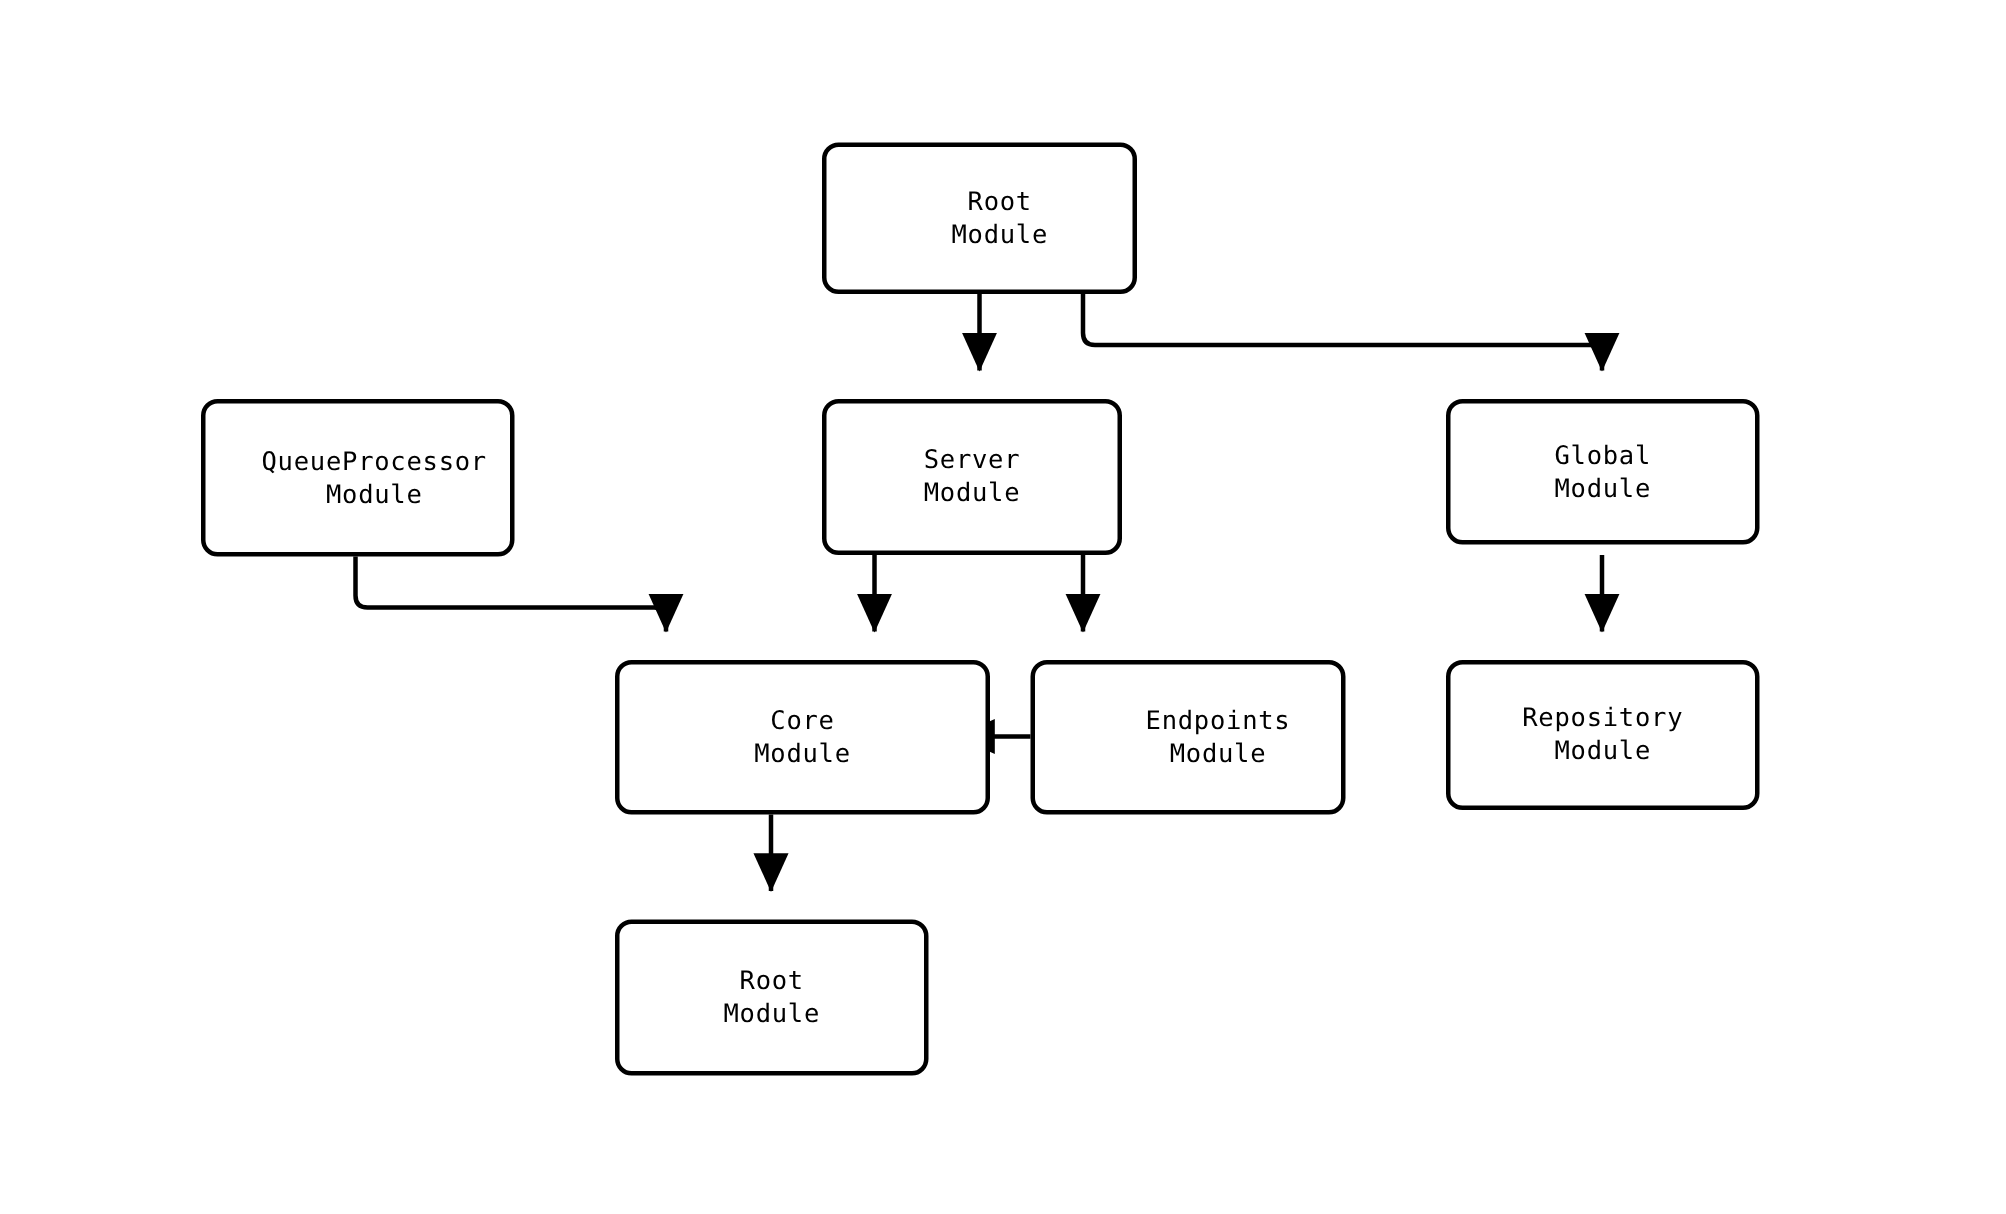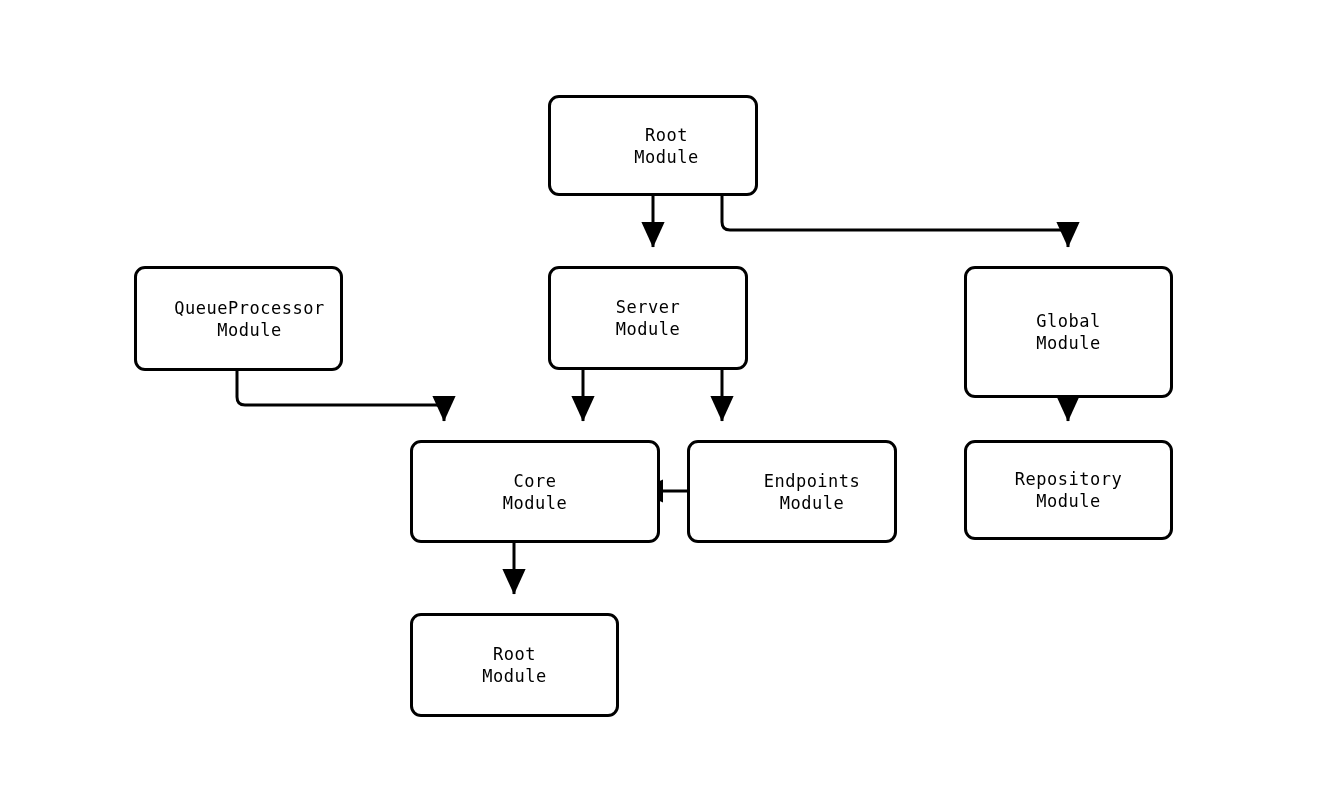--- a/index.html
+++ b/index.html
@@ -80,21 +80,21 @@
   <div class="node" style="left: 134px; top: 266px; width: 209px; height: 105px; padding-left: 22px;">
     <span class="node-label">QueueProcessor</span>
     <span class="node-label">Module</span>
   </div>
 
   <div class="node" style="left: 548px; top: 266px; width: 200px; height: 104px;">
     <span class="node-label">Server</span>
     <span class="node-label">Module</span>
   </div>
 
-  <div class="node" style="left: 964px; top: 266px; width: 209px; height: 132px;">
+  <div class="node" style="left: 964px; top: 266px; width: 209px; height: 97px;">
     <span class="node-label">Global</span>
     <span class="node-label">Module</span>
   </div>
 
   <div class="node" style="left: 410px; top: 440px; width: 250px; height: 103px;">
     <span class="node-label">Core</span>
     <span class="node-label">Module</span>
   </div>
 
   <div class="node" style="left: 687px; top: 440px; width: 210px; height: 103px; padding-left: 40px;">

